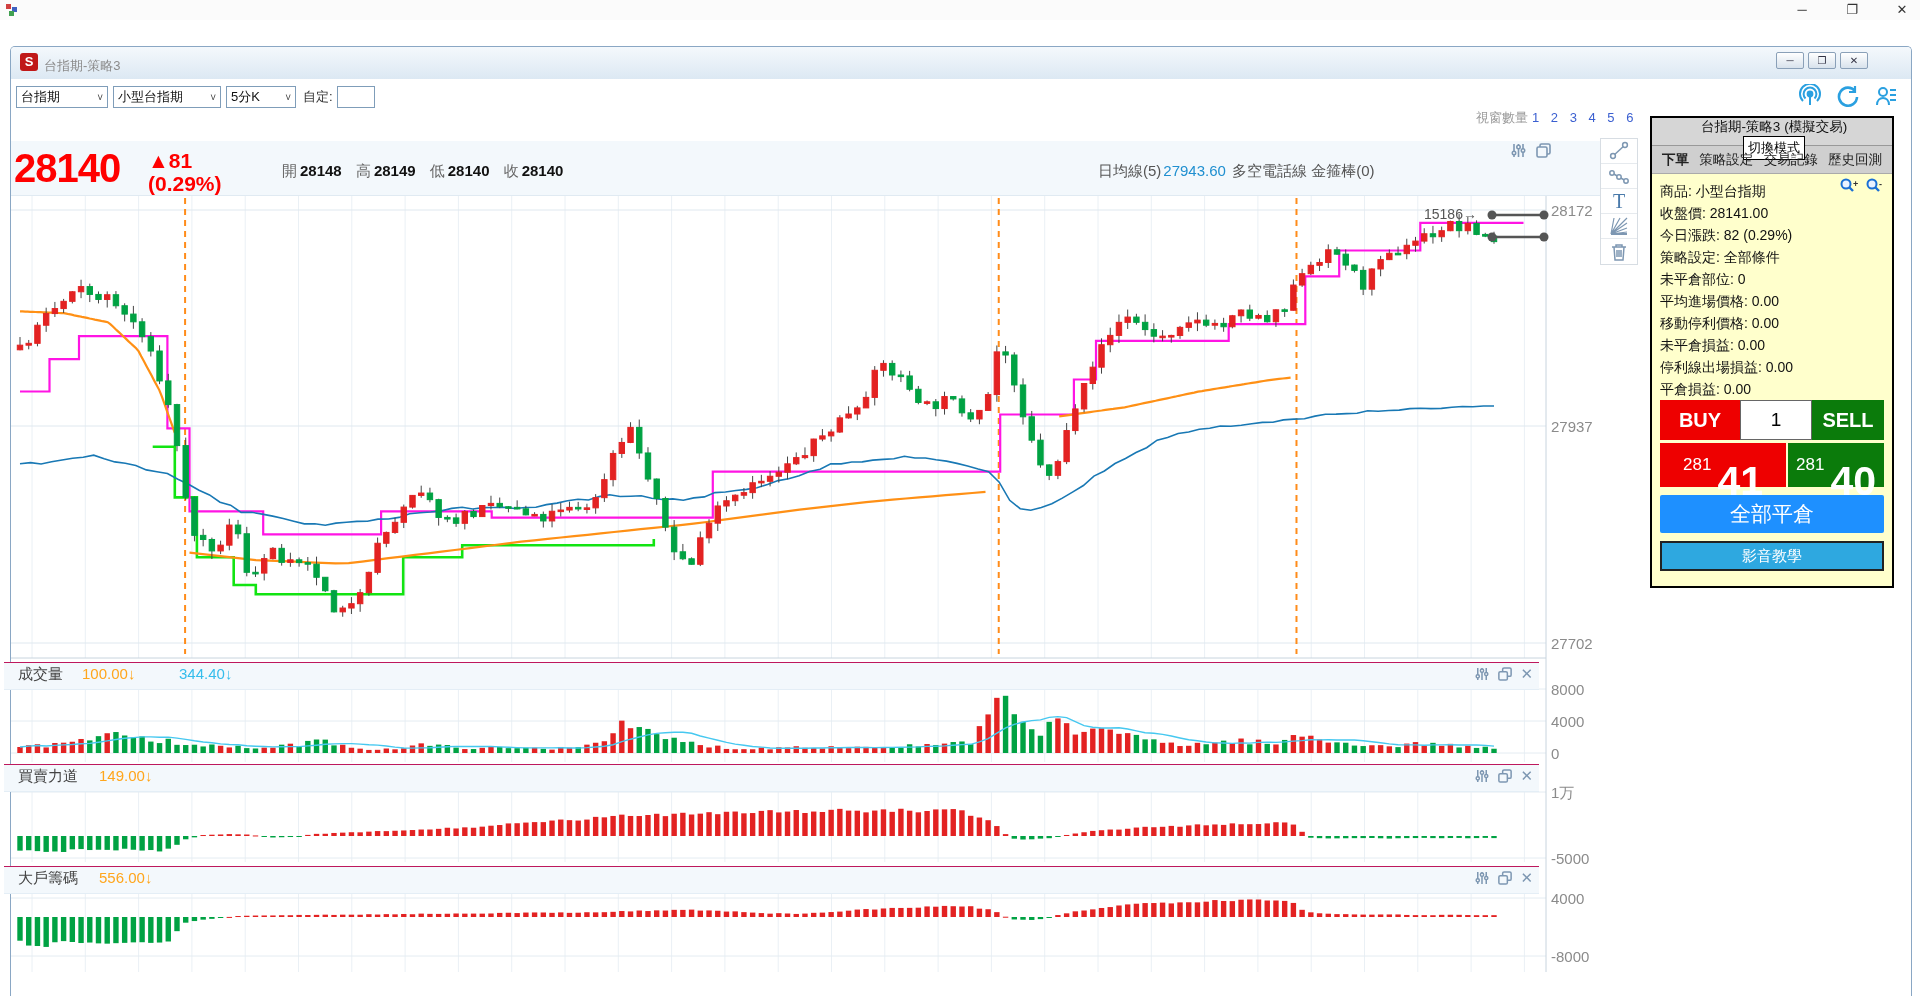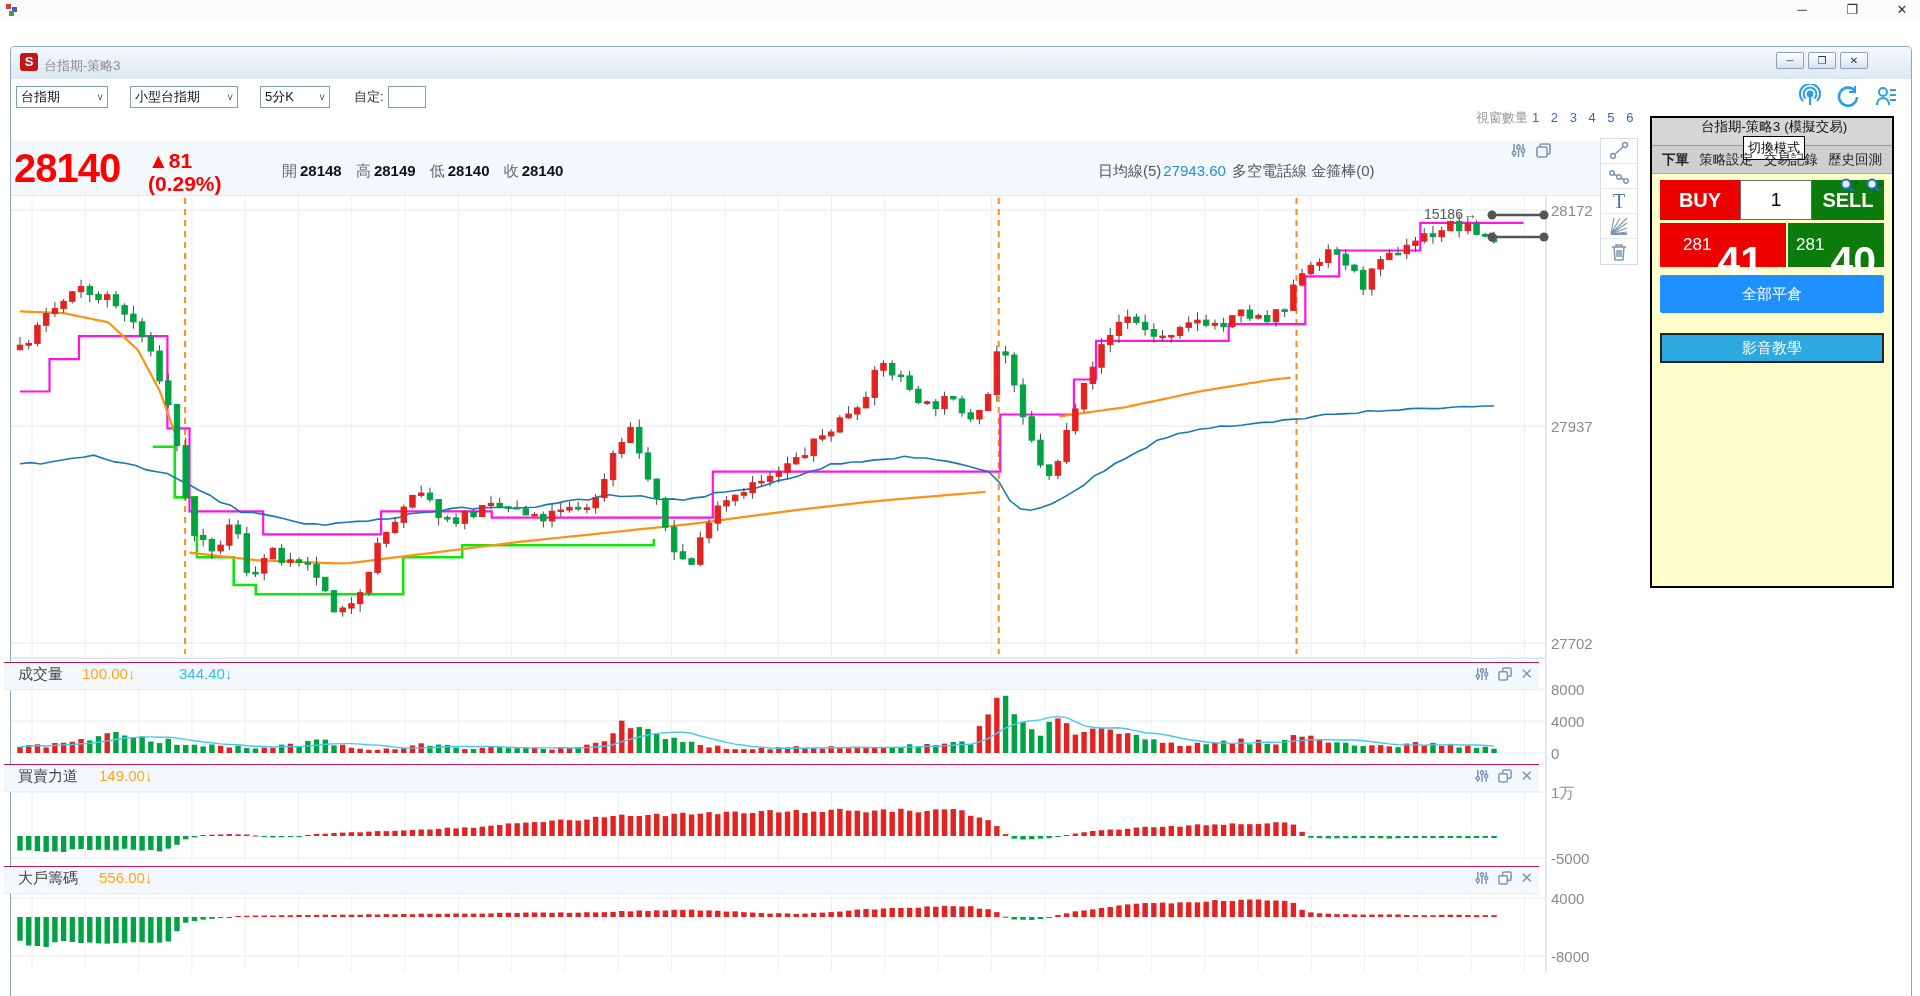--- a/index.html
+++ b/index.html
@@ -24,21 +24,21 @@
     background:linear-gradient(#f4f8fc,#dce8f3); border-radius:4px 4px 0 0; }
   #s-logo { left:20px; top:53px; width:18px; height:18px; background:#c01818; color:#fff;
     border-radius:3px; font-weight:bold; font-size:13px; text-align:center; line-height:18px; }
   #child-title { left:44px; top:57px; font-size:13px; color:#8b8b8b; }
   .cbtn { width:28px; height:17px; border:1px solid #8aa0b8; border-radius:2px;
     background:linear-gradient(#ffffff,#d8e2ec); font-size:10px; color:#334; text-align:center; line-height:15px; }
   #child-controls { right:52px; top:52px; display:flex; gap:4px; }
 
   
   .dd { height:22px; border:1px solid #7f9db9; background:#fff; font-size:13px; color:#111;
-    display:inline-flex; align-items:center; padding:0 4px; margin-right:22px; }
+    display:inline-flex; align-items:center; padding:0 4px; margin-right:5px; }
   .dd .caret { margin-left:auto; padding-left:6px; font-size:10px; color:#444; }
   #toolbar { left:16px; top:86px; display:flex; align-items:center; }
   #custom-label { font-size:13px; color:#333; margin:0 4px 0 2px; }
   #custom-input { width:38px; height:22px; border:1px solid #7f9db9; font-size:13px; padding:0 3px; }
   #conn-icons { left:1798px; top:84px; display:flex; gap:14px; align-items:center; }
   #win-count { left:1476px; top:109px; font-size:13px; color:#9a9a9a; }
   #win-count b { color:#3a5fd0; font-weight:normal; letter-spacing:4px; margin-left:4px; }
 
   
   #main-header { left:11px; top:141px; width:1591px; height:55px; background:#f3f8fc;
@@ -89,23 +89,23 @@
   #order-row { display:flex; height:40px; }
   #buy-btn { width:80px; background:#ee0000; color:#fff; font-size:20px; font-weight:bold;
     display:flex; align-items:center; justify-content:center; }
   #qty-box { width:72px; background:#fff; border:1px solid #666; font-size:19px; text-align:center; }
   #sell-btn { flex:1; background:#0b7b0b; color:#fff; font-size:20px; font-weight:bold;
     display:flex; align-items:center; justify-content:center; }
   #price-row { display:flex; margin-top:3px; height:44px; gap:2px; }
   .pbox { display:flex; align-items:center; justify-content:center; color:#fff; gap:6px; }
   .pbox .small { font-size:17px; } .pbox .big { font-size:41px; font-weight:bold;margin-top:32px; }
   #pbox-buy { width:126px; background:#ee0000; } #pbox-sell { flex:1; background:#0b7b0b; }
-  #close-all-btn { margin-top:8px; height:38px; background:#1e90ff; color:#fff; font-size:15px;
+  #close-all-btn { margin-top:8px; height:38px; background:#1e90ff; color:#fff; font-size:21px;
     border:none; width:100%; display:flex; align-items:center; justify-content:center; border-radius:2px; }
-  #video-btn { margin-top:20px; height:30px; background:#2ea8e0; color:#fff; font-size:15px;
+  #video-btn { margin-top:8px; height:30px; background:#2ea8e0; color:#fff; font-size:15px;
     border:2px solid #222; width:100%; display:flex; align-items:center; justify-content:center; }
 
   svg#chart-canvas { position:absolute; left:0; top:0; z-index:1; pointer-events:none; }
 </style>
 </head>
 <body>
 
 <div id="titlebar" class="abs">
   <div id="app-icon" class="abs">
     <span class="sq" style="left:0;top:0;background:#d04040;"></span>
@@ -1323,20 +1323,32 @@
           </svg>
       </span>
       <span>
         <svg width="18" height="16" viewBox="0 0 18 16" fill="none">
             <circle cx="6" cy="6" r="4.5" stroke="#1a6fd4" stroke-width="2" fill="#eaf2ff"></circle>
             <path d="M9.5 9.5 L13 13" stroke="#1a6fd4" stroke-width="2.4"></path>
             <text x="13" y="9" font-size="9" fill="#333" font-weight="bold">-</text>
           </svg>
       </span>
     </div>
+    <div id="info-list">
+        <div class="info-line">商品: 小型台指期</div>
+        <div class="info-line">收盤價: 28141.00</div>
+        <div class="info-line">今日漲跌: 82 (0.29%)</div>
+        <div class="info-line">策略設定: 全部條件</div>
+        <div class="info-line">未平倉部位: 0</div>
+        <div class="info-line">平均進場價格: 0.00</div>
+        <div class="info-line">移動停利價格: 0.00</div>
+        <div class="info-line">未平倉損益: 0.00</div>
+        <div class="info-line">停利線出場損益: 0.00</div>
+        <div class="info-line">平倉損益: 0.00</div>
+      </div>
     <div id="order-row">
       <div id="buy-btn">BUY</div>
       <input id="qty-box" value="1" style="">
       <div id="sell-btn">SELL</div>
     </div>
     <div id="price-row">
       <div id="pbox-buy" class="pbox">
         <span class="small">281</span>
           <span class="big">41</span>
       </div>

